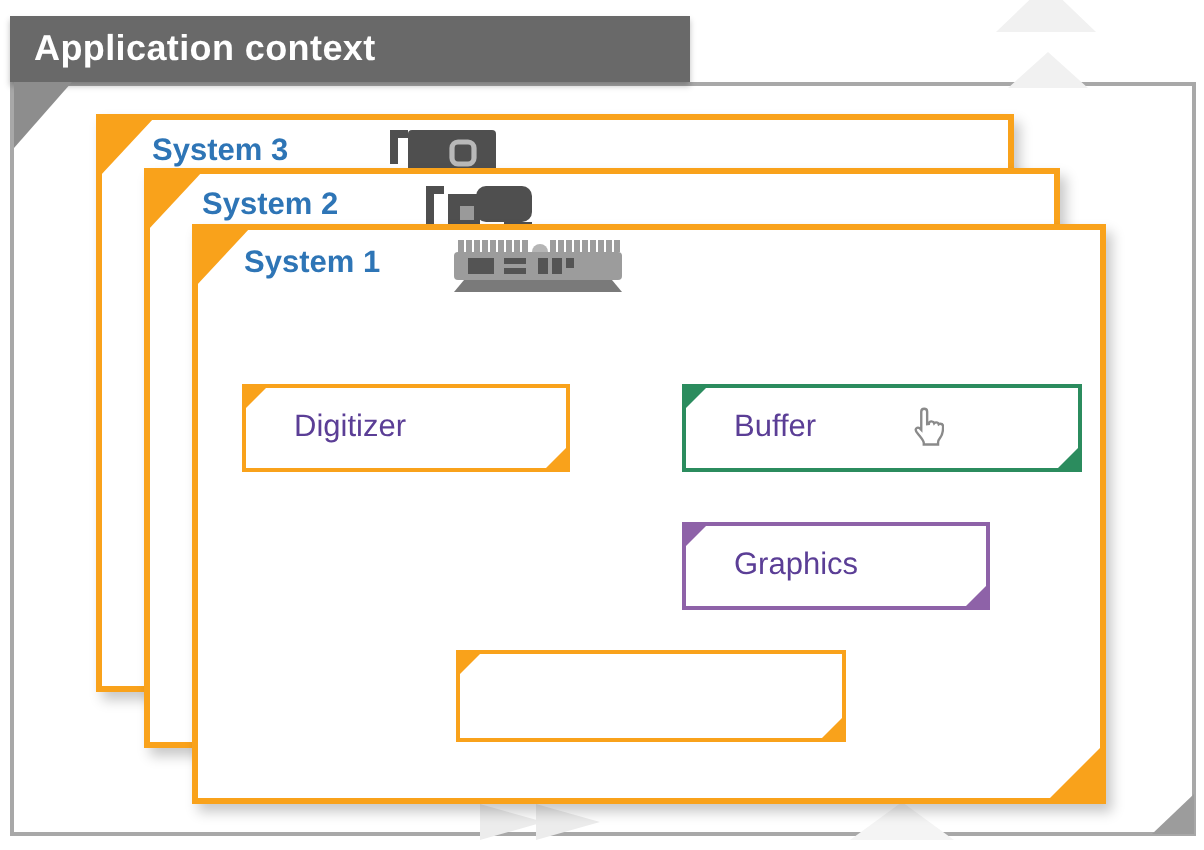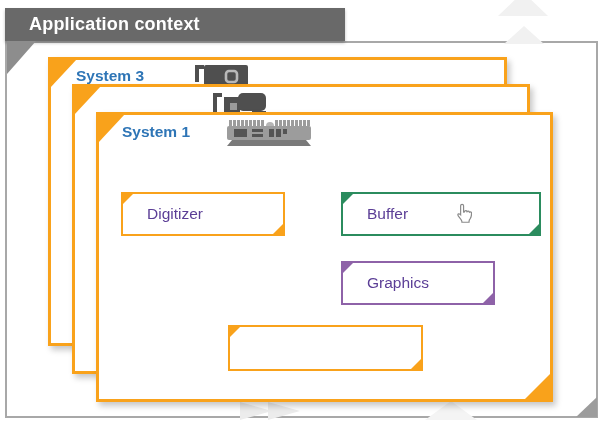--- a/index.html
+++ b/index.html
@@ -8,21 +8,21 @@
     font-family:"Liberation Sans", sans-serif;background:#ffffff;
   }
   
   .frame{
     position:absolute;left:5px;top:41px;width:593px;height:377px;
     border:2px solid #a8a8a8;background:#ffffff;box-sizing:border-box;
   }
   .title-banner{
     position:absolute;left:5px;top:8px;width:340px;height:33px;
     background:#696969;color:#ffffff;display:flex;align-items:center;
-    padding-left:24px;box-sizing:border-box;font-size:18px;font-weight:bold;
+    padding-left:12px;box-sizing:border-box;font-size:18px;font-weight:bold;
     letter-spacing:.2px;box-shadow:0 2px 3px rgba(0,0,0,.25);z-index:6;
   }
   .banner-fold{
     position:absolute;left:7px;top:41px;width:29px;height:33px;
     background:#8d8d8d;clip-path:polygon(0 0,100% 0,0 100%);z-index:6;
   }
   .frame-corner{
     position:absolute;left:576px;top:397px;width:21px;height:20px;
     background:#9c9c9c;clip-path:polygon(100% 0,100% 100%,0 100%);z-index:6;
   }
@@ -112,20 +112,21 @@
         <path d="M2 3 h9 v4 h-5 v13 h-4 z" fill="#4f4f4f"></path>
         <rect x="11" y="3" width="44" height="25" rx="2" fill="#4f4f4f"></rect>
         <rect x="33" y="9" width="11" height="11" rx="3" fill="none" stroke="#b9b9b9" stroke-width="2.6"></rect>
       </svg>
     </div>
   </div>
 
   <div class="card" id="card-s2">
     <div class="card-fold-tl"></div>
     <div class="card-fold-br"></div>
+    <div class="sys-label">System 2</div>
     <div class="sys-icon">
       <svg width="60" height="30" viewBox="0 0 60 30">
         <path d="M2 2 h9 v4 h-5 v16 h5 v4 h-9 z" fill="#4f4f4f"></path>
         <rect x="13" y="6" width="16" height="22" fill="#4f4f4f"></rect>
         <rect x="19" y="12" width="7" height="7" fill="#9a9a9a"></rect>
         <rect x="27" y="2" width="28" height="18" rx="5" fill="#4f4f4f"></rect>
         <rect x="41" y="20" width="14" height="8" fill="#4f4f4f"></rect>
       </svg>
     </div>
   </div>

